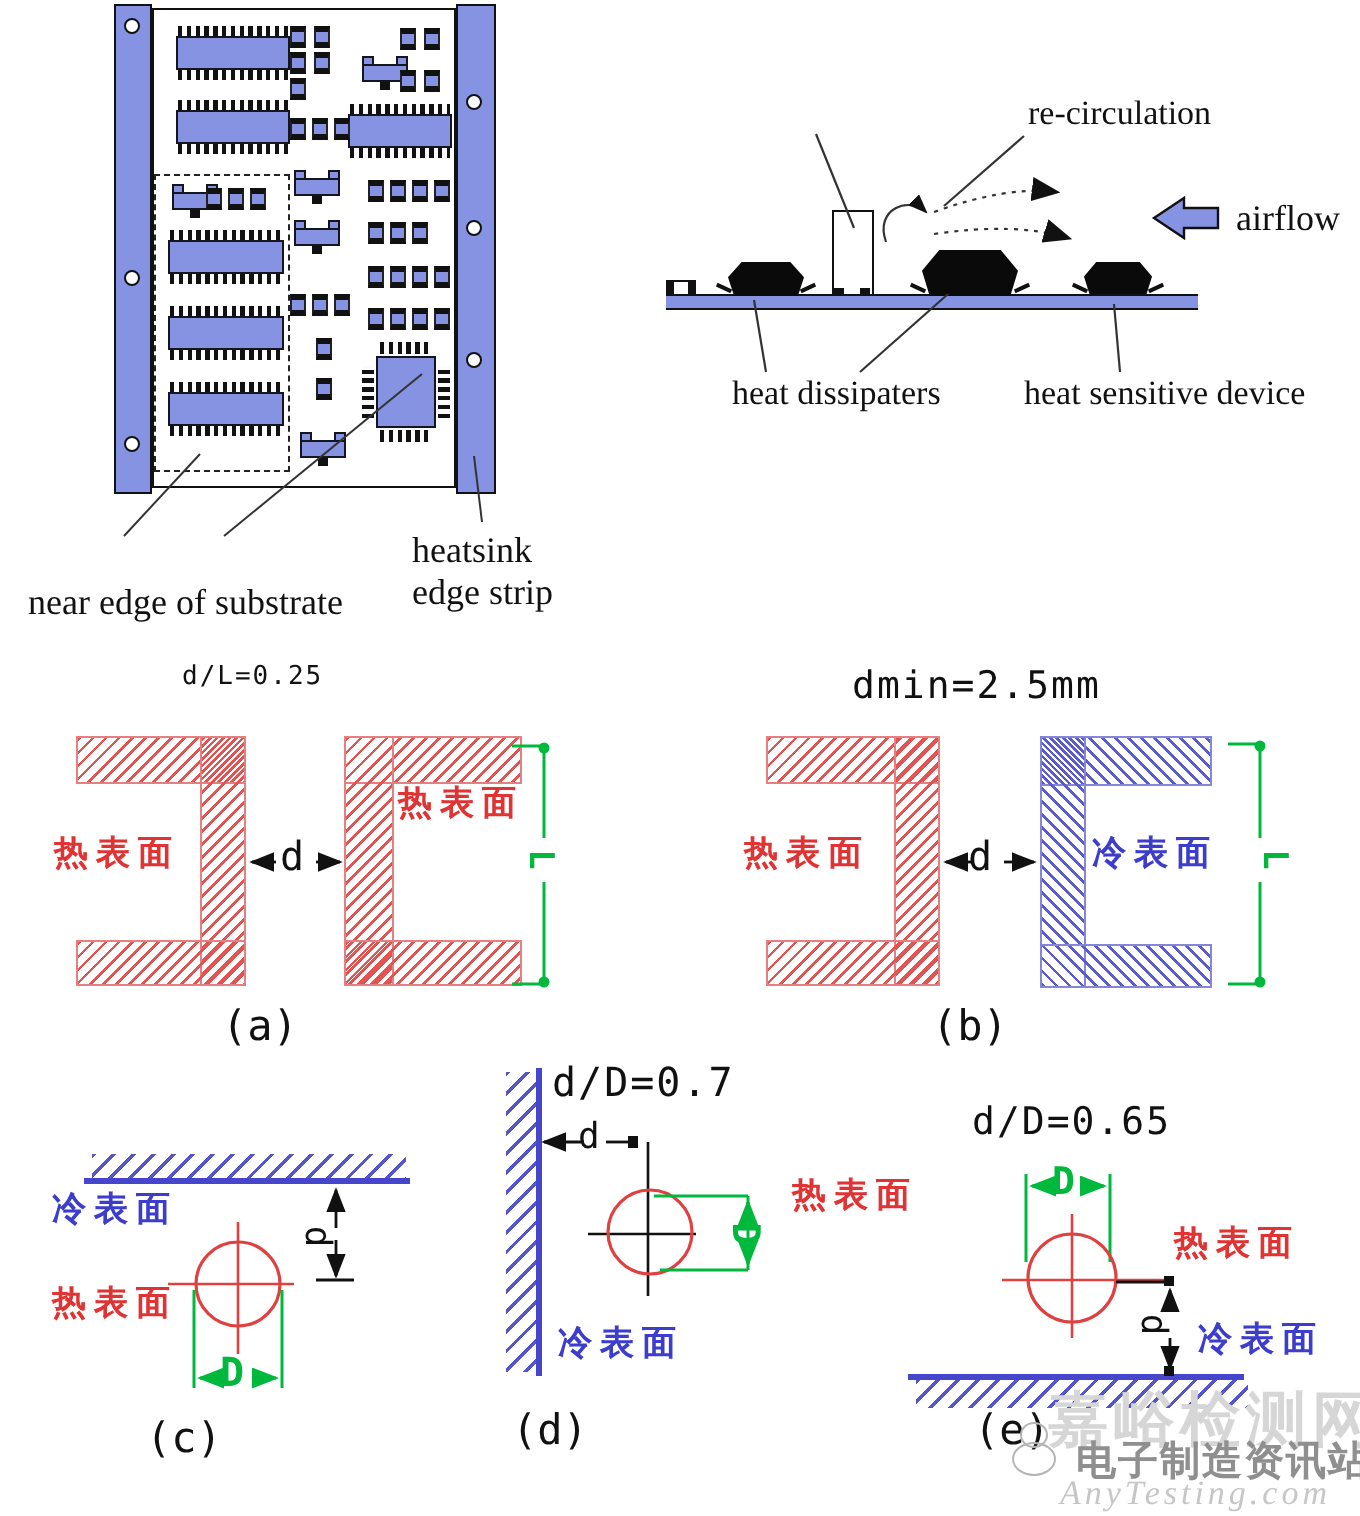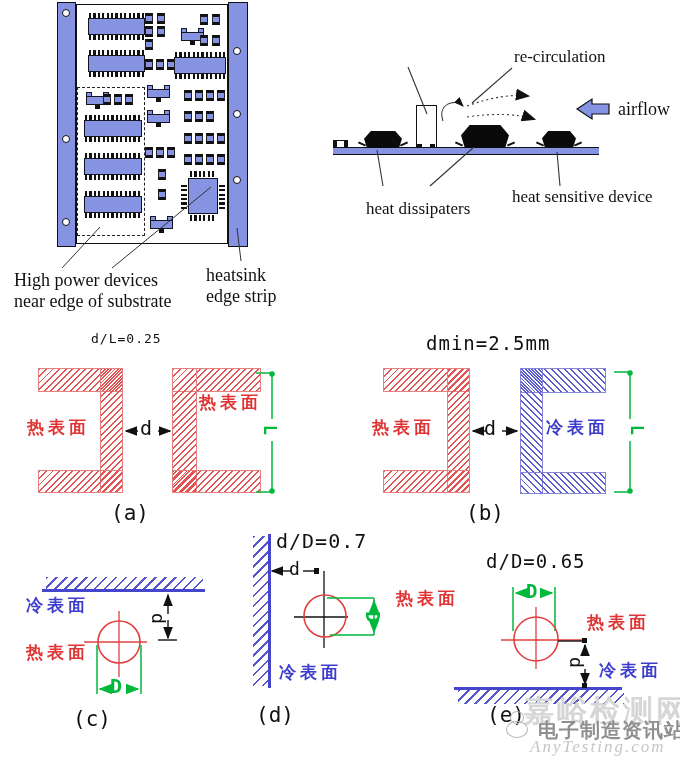--- a/index.html
+++ b/index.html
@@ -142,21 +142,20 @@
   <div class="chip2" style="left:158px;top:189px;"></div>
 
   <div class="abs" style="left:180px;top:171px;width:46px;height:50px;">
     <div class="pins-h" style="left:10px;top:0;width:26px;height:6px;"></div>
     <div class="pins-h" style="left:10px;top:44px;width:26px;height:6px;"></div>
     <div class="pins-v" style="left:1px;top:12px;width:6px;height:26px;"></div>
     <div class="pins-v" style="left:39px;top:12px;width:6px;height:26px;"></div>
     <div class="bluecomp" style="left:8px;top:7px;width:30px;height:36px;"></div>
   </div>
 
-  <div class="t serif" style="left:14px;top:270px;font-size:18px;">High power devices</div>
   <div class="t serif" style="left:14px;top:291px;font-size:18px;">near edge of substrate</div>
   <div class="t serif" style="left:206px;top:265px;font-size:18px;">heatsink</div>
   <div class="t serif" style="left:206px;top:286px;font-size:18px;">edge strip</div>
 
   <div class="abs" style="left:333px;top:147px;width:266px;height:8px;background:#8693e2;border-top:1.6px solid #111;border-bottom:1px solid #111;box-sizing:border-box;"></div>
   <div class="abs" style="left:333px;top:140px;width:15px;height:8px;background:#fff;border:1px solid #111;border-left:4px solid #111;border-right:4px solid #111;box-sizing:border-box;"></div>
   <div class="smd" style="left:364px;top:131px;width:38px;height:17px;"></div>
   <div class="lead" style="left:358px;top:143px;transform:rotate(25deg);"></div>
   <div class="lead" style="left:400px;top:143px;transform:rotate(-25deg);"></div>
   <div class="abs" style="left:416px;top:105px;width:21px;height:43px;background:#fff;border:1.6px solid #111;box-sizing:border-box;"></div>
@@ -164,21 +163,21 @@
   <div class="foot" style="left:430px;top:144px;width:5px;height:4px;"></div>
   <div class="smd" style="left:461px;top:125px;width:48px;height:23px;"></div>
   <div class="lead" style="left:455px;top:143px;transform:rotate(25deg);"></div>
   <div class="lead" style="left:507px;top:143px;transform:rotate(-25deg);"></div>
   <div class="smd" style="left:542px;top:131px;width:34px;height:16px;"></div>
   <div class="lead" style="left:536px;top:143px;transform:rotate(25deg);"></div>
   <div class="lead" style="left:574px;top:143px;transform:rotate(-25deg);"></div>
 
   <div class="t serif" style="left:514px;top:47px;">re-circulation</div>
   <div class="t serif" style="left:618px;top:99px;font-size:18px;">airflow</div>
-  <div class="t serif" style="left:366px;top:199px;">heat dissipaters</div>
+  <div class="t serif" style="left:366px;top:187px;">heat dissipaters</div>
   <div class="t serif" style="left:512px;top:187px;">heat sensitive device</div>
 
   <div class="abs" style="left:38px;top:368px;width:85px;height:125px;">
     <div class="cbar hatch-hot" style="left:0;top:0;width:85px;height:24px;"></div>
     <div class="cbar hatch-hot" style="left:62px;top:0;width:23px;height:125px;"></div>
     <div class="cbar hatch-hot" style="left:0;top:102px;width:85px;height:23px;"></div>
   </div>
   <div class="abs" style="left:172px;top:368px;width:89px;height:125px;">
     <div class="cbar hatch-hot" style="left:0;top:0;width:89px;height:24px;"></div>
     <div class="cbar hatch-hot" style="left:0;top:0;width:25px;height:125px;"></div>

